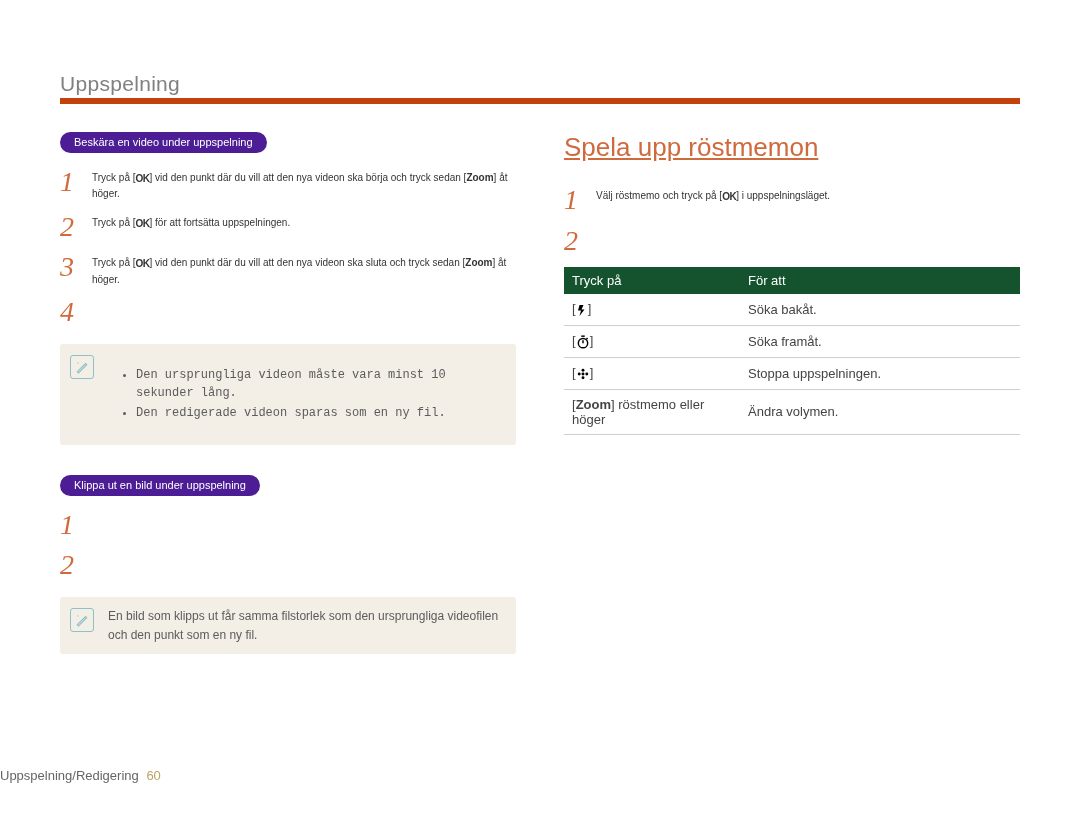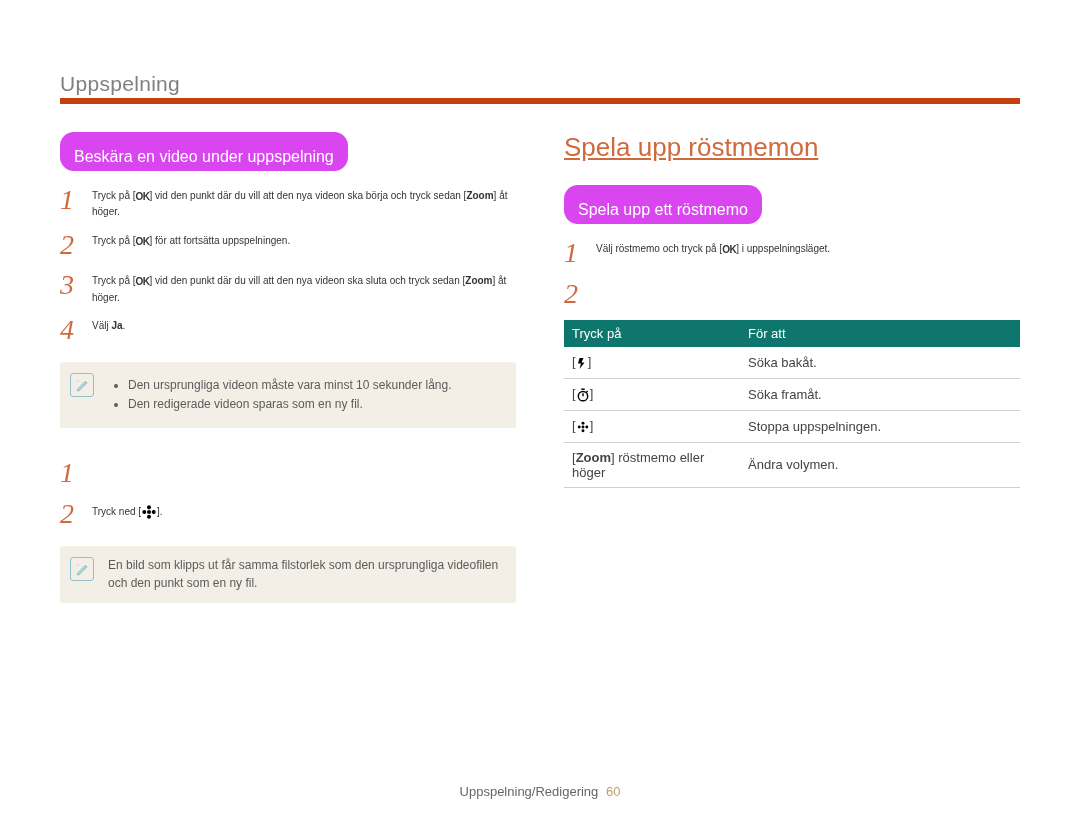--- a/index.html
+++ b/index.html
@@ -31,24 +31,24 @@
     display: flex;
     gap: 48px;
   }
   .col {
     flex: 1 1 0;
     min-width: 0;
   }
   .pill {
     display: inline-block;
     border-radius: 14px;
-    background: #d946ef;
+    background: #4c1d95;
     color: #fff;
-    font-size: 16px;
-    padding: 16px 14px 5px 14px;
+    font-size: 11px;
+    padding: 4px 14px 5px 14px;
     font-weight: 500;
     margin-bottom: 14px;
   }
   .section-title {
     font-size: 26px;
     color: #cf6a3d;
     font-weight: 400;
     margin: 0 0 22px 0;
     text-decoration: underline;
   }
@@ -106,52 +106,53 @@
     border-radius: 3px;
     display: flex;
     align-items: center;
     justify-content: center;
     color: #8ec2c7;
     font-weight: 700;
     margin-top: 1px;
   }
   .note-icon svg { display:block; }
   .note-body ul {
-    margin: 4px;
+    margin: 12px;
     padding-left: 16px;
+    font-family: Liberation Mono, monospace;
   }
   .note-body ul li { margin: 1px 0; }
 
   table.control-table {
     width: 100%;
     border-collapse: collapse;
     font-size: 13px;
     margin-top: 4px;
   }
   .control-table th {
-    background: #0f766e;
+    background: #14532d;
     color: #fff;
     text-align: left;
     font-weight: 400;
     padding: 6px 8px;
   }
   .control-table td {
     border-bottom: 1px solid #cfcfcf;
     padding: 7px 8px;
     color: #444;
     vertical-align: middle;
   }
   .control-table td:first-child {
     width: 160px;
   }
   .page-footer {
     position: absolute;
     left: 0; right: 0;
-    bottom: 16px;
-    text-align: center;
+    bottom: 32px;
+    text-align: left;
     font-size: 13px;
     color: #666;
   }
   .pgnum { color: #bca164; margin-left: 4px; }
 
   .key-svg { display:inline-block; position:relative; top:2px; }
 </style>
 </head>
 <body>
 
@@ -181,76 +182,64 @@
 
       <div class="step">
         <div class="step-num">3</div>
         <div class="step-body">
           <span>Tryck på [</span><span class="ok-key">OK</span><span>] vid den punkt där du vill att den nya videon ska sluta och tryck sedan [</span><span class="zoom-key">Zoom</span><span>] åt höger.</span>
         </div>
       </div>
 
       <div class="step">
         <div class="step-num">4</div>
-        <div class="step-body">
-          <span>Välj </span><strong>Ja</strong><span>.</span>
-        </div>
       </div>
 
       <div class="note-block">
         <div class="note-icon">
           <svg width="14" height="14" viewBox="0 0 24 24">
               <path d="M4 20 L18 6 L20 8 L6 22 Z" fill="none" stroke="#8ec2c7" stroke-width="2"></path>
               <circle cx="5" cy="5" r="1" fill="#8ec2c7"></circle>
             </svg>
         </div>
         <div class="note-body">
           <ul>
             <li>Den ursprungliga videon måste vara minst 10 sekunder lång.</li>
             <li>Den redigerade videon sparas som en ny fil.</li>
           </ul>
         </div>
       </div>
 
+      <div class="pill">Klippa ut en bild under uppspelning</div>
 
       <div class="step">
         <div class="step-num">1</div>
       </div>
 
       <div class="step">
         <div class="step-num">2</div>
-        <div class="step-body">
-          <span>Tryck ned [</span><span class="key-svg"><svg width="16" height="16" viewBox="0 0 24 24" fill="#000">
-                <circle cx="12" cy="12" r="3"></circle>
-                <circle cx="12" cy="5" r="3"></circle>
-                <circle cx="12" cy="19" r="3"></circle>
-                <circle cx="5" cy="12" r="3"></circle>
-                <circle cx="19" cy="12" r="3"></circle>
-              </svg></span><span>].</span>
-        </div>
       </div>
 
       <div class="note-block">
         <div class="note-icon">
           <svg width="14" height="14" viewBox="0 0 24 24">
               <path d="M4 20 L18 6 L20 8 L6 22 Z" fill="none" stroke="#8ec2c7" stroke-width="2"></path>
               <circle cx="5" cy="5" r="1" fill="#8ec2c7"></circle>
             </svg>
         </div>
         <div class="note-body">
           <span>En bild som klipps ut får samma filstorlek som den ursprungliga videofilen och den punkt som en ny fil.</span>
         </div>
       </div>
 
     </div>
 
     <div class="col">
       <h2 class="section-title">Spela upp röstmemon</h2>
 
-      <div class="pill">Spela upp ett röstmemo</div>
 
       <div class="step">
         <div class="step-num">1</div>
         <div class="step-body">
           <span>Välj röstmemo och tryck på [</span><span class="ok-key">OK</span><span>] i uppspelningsläget.</span>
         </div>
       </div>
 
       <div class="step">
         <div class="step-num">2</div>

